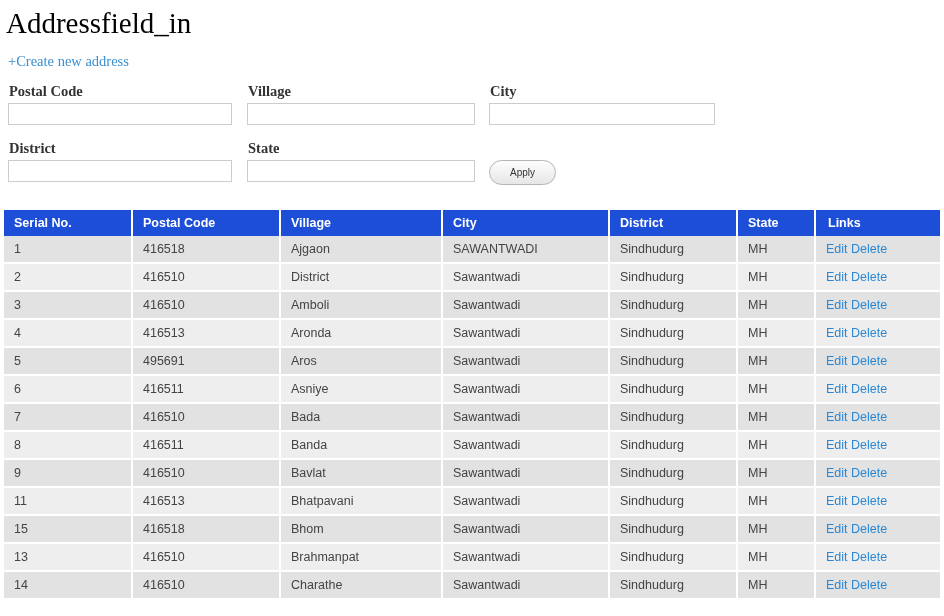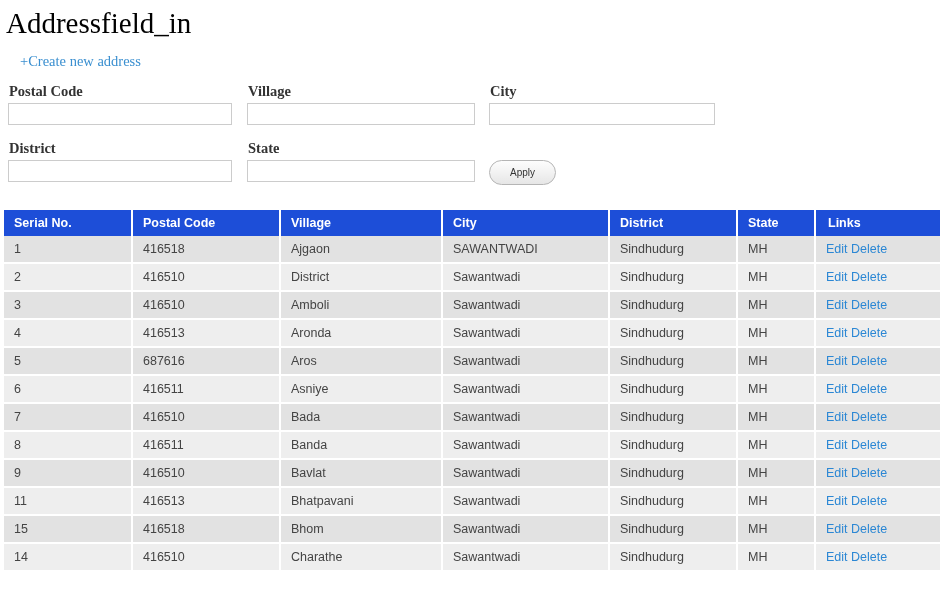--- a/index.html
+++ b/index.html
@@ -27,21 +27,21 @@
     font-weight: normal;
     color: #000000;
     margin: 0;
     padding: 6px 0 0 6px;
     line-height: 34px;
     letter-spacing: 0px;
   }
 
   
   .create-link-wrap {
-    padding: 12px 0 0 20px;
+    padding: 12px 0 0 8px;
   }
   .create-link {
     font-family: "Liberation Serif", serif;
     font-size: 14.5px;
     color: #3a8fd0;
     text-decoration: none;
   }
 
   
   .filter-form {
@@ -249,21 +249,21 @@
             <td>4</td>
             <td>416513</td>
             <td>Aronda</td>
             <td>Sawantwadi</td>
             <td>Sindhudurg</td>
             <td>MH</td>
             <td><a class="row-link" href="#">Edit</a> <a class="row-link" href="#">Delete</a></td>
           </tr>
           <tr>
             <td>5</td>
-            <td>687616</td>
+            <td>495691</td>
             <td>Aros</td>
             <td>Sawantwadi</td>
             <td>Sindhudurg</td>
             <td>MH</td>
             <td><a class="row-link" href="#">Edit</a> <a class="row-link" href="#">Delete</a></td>
           </tr>
           <tr>
             <td>6</td>
             <td>416511</td>
             <td>Asniye</td>
@@ -311,20 +311,29 @@
           <tr>
             <td>15</td>
             <td>416518</td>
             <td>Bhom</td>
             <td>Sawantwadi</td>
             <td>Sindhudurg</td>
             <td>MH</td>
             <td><a class="row-link" href="#">Edit</a> <a class="row-link" href="#">Delete</a></td>
           </tr>
           <tr>
+            <td>13</td>
+            <td>416510</td>
+            <td>Brahmanpat</td>
+            <td>Sawantwadi</td>
+            <td>Sindhudurg</td>
+            <td>MH</td>
+            <td><a class="row-link" href="#">Edit</a> <a class="row-link" href="#">Delete</a></td>
+          </tr>
+          <tr>
             <td>14</td>
             <td>416510</td>
             <td>Charathe</td>
             <td>Sawantwadi</td>
             <td>Sindhudurg</td>
             <td>MH</td>
             <td><a class="row-link" href="#">Edit</a> <a class="row-link" href="#">Delete</a></td>
           </tr>
         </tbody>
     </table>

